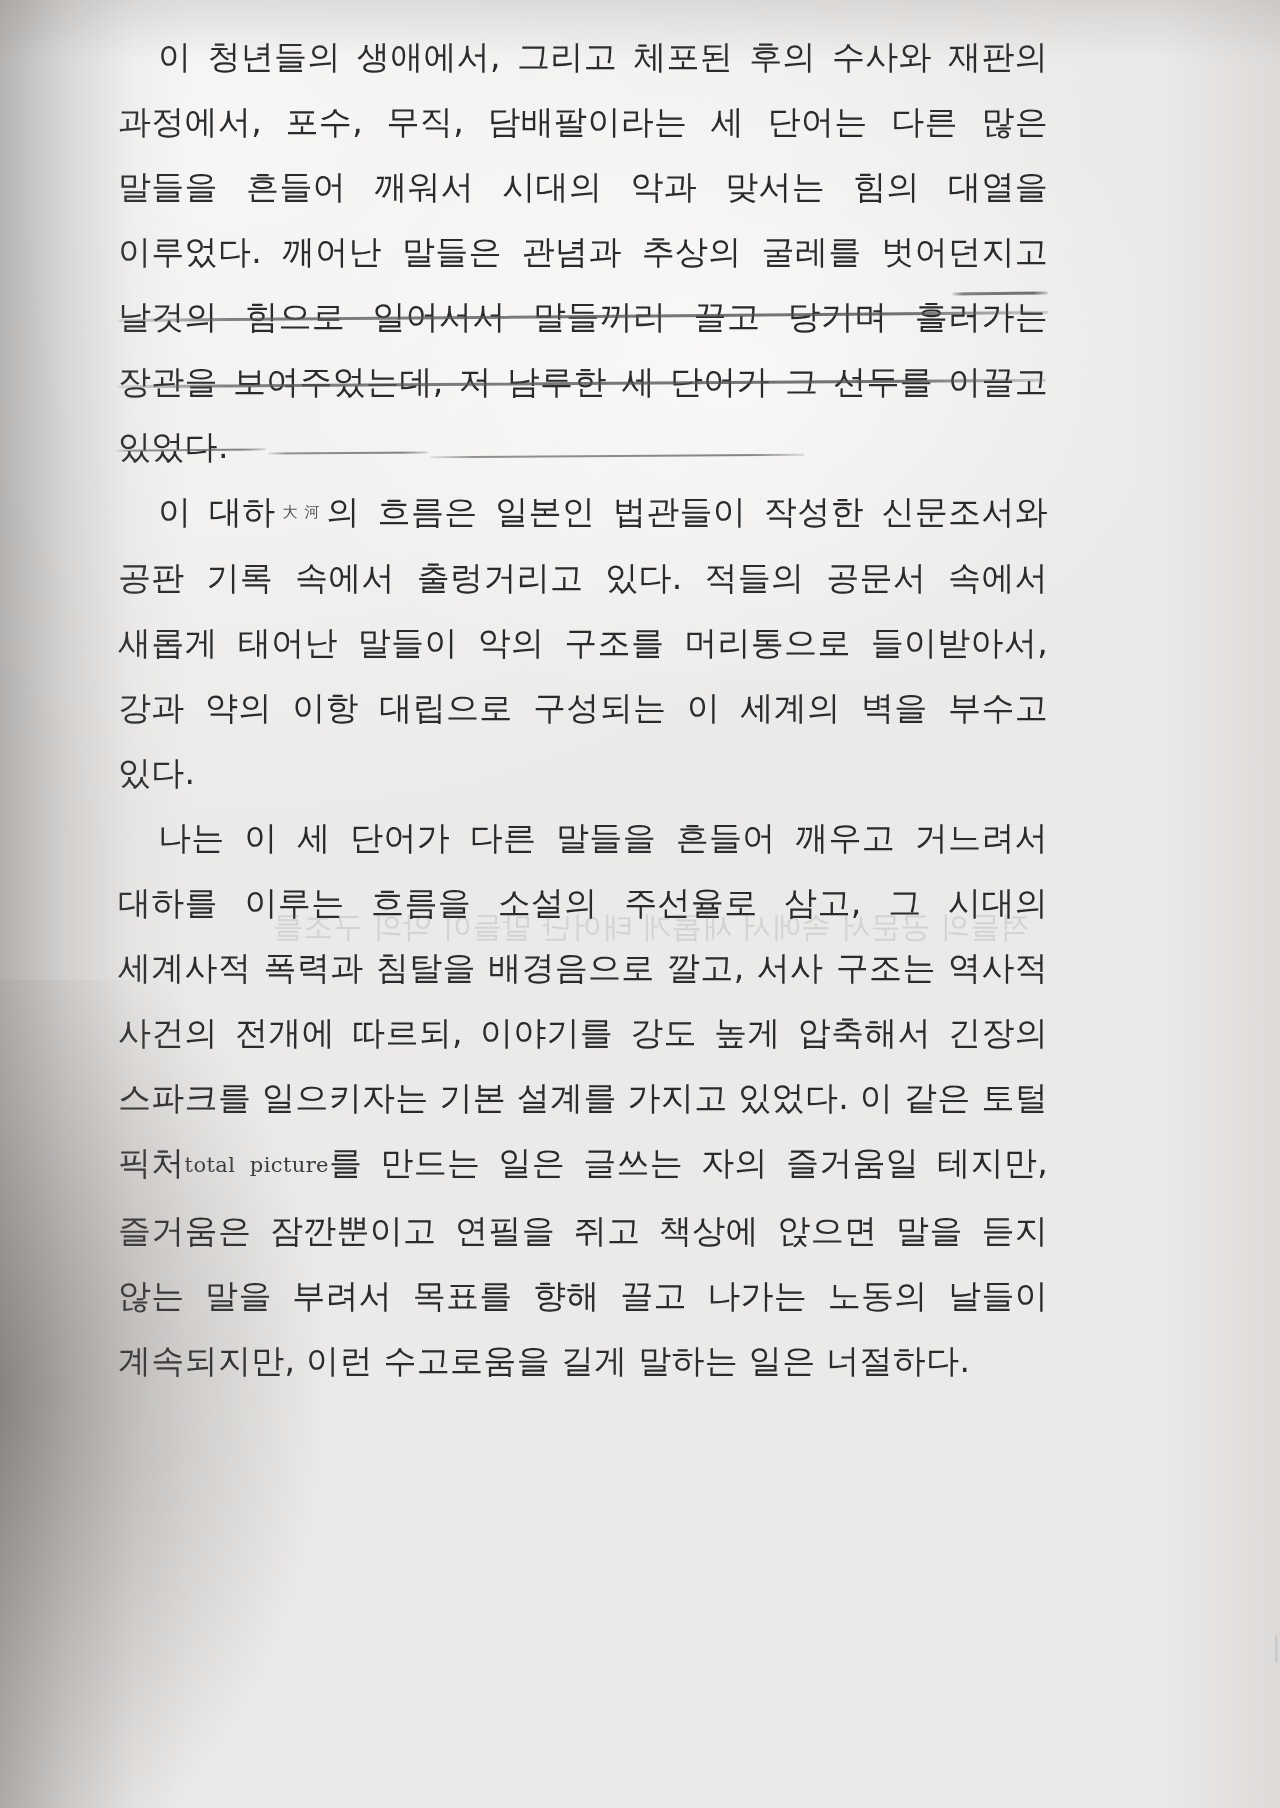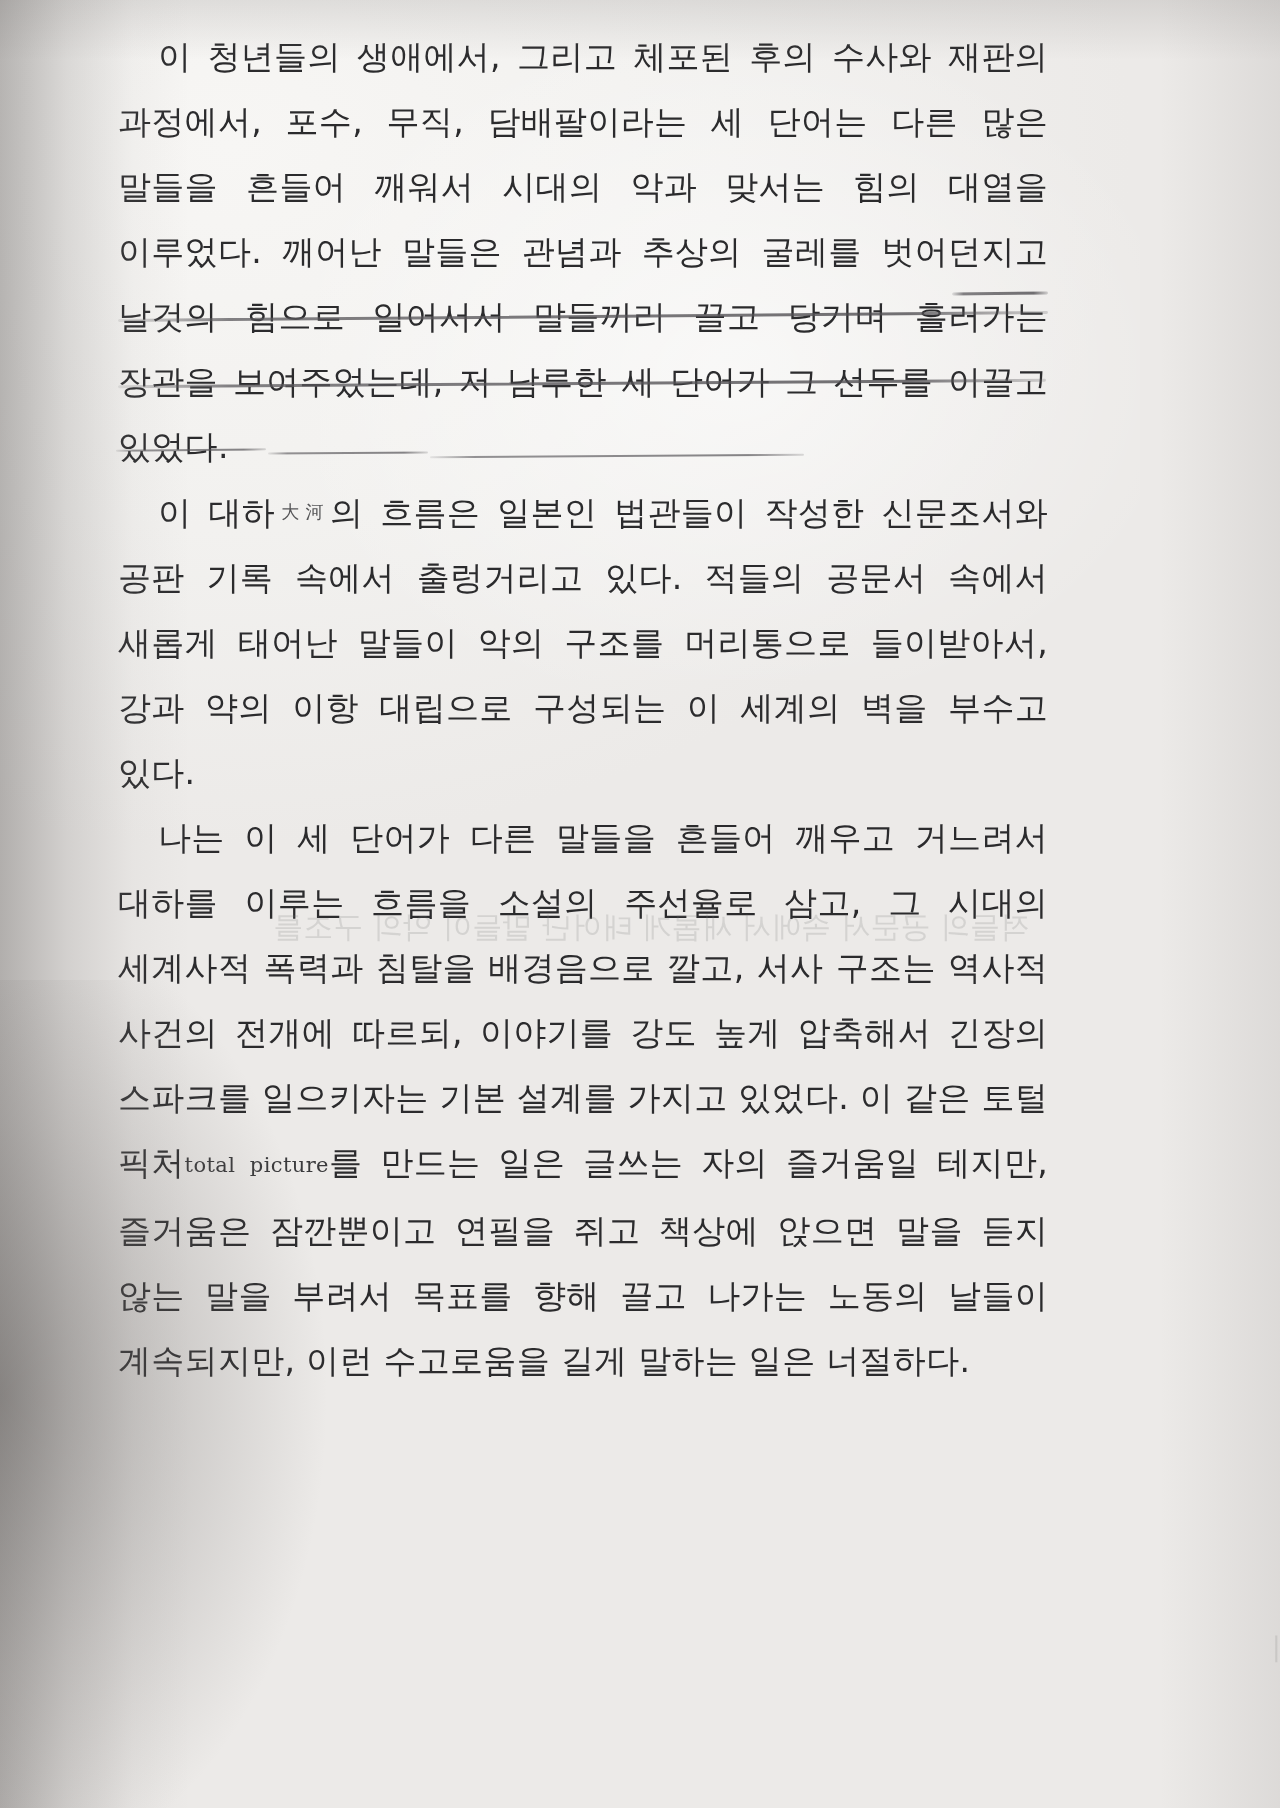--- a/index.html
+++ b/index.html
@@ -95,21 +95,21 @@
     transform: scaleX(-1);
     filter: blur(0.6px);
     pointer-events: none;
     white-space: nowrap;
   }
   #bleed-1 { top: 905px; }
   #bleed-2 { top: 1626px; left: 560px; }
 
   
   .ruby {
-    font-size: 18px;
+    font-size: 15px;
     color: #555557;
     vertical-align: 6px;
     letter-spacing: 0;
   }
   .latin-gloss {
     font-family: "DejaVu Serif", serif;
     font-size: 21px;
     color: #3a3a3c;
     letter-spacing: 0.4px;
     vertical-align: 2px;

